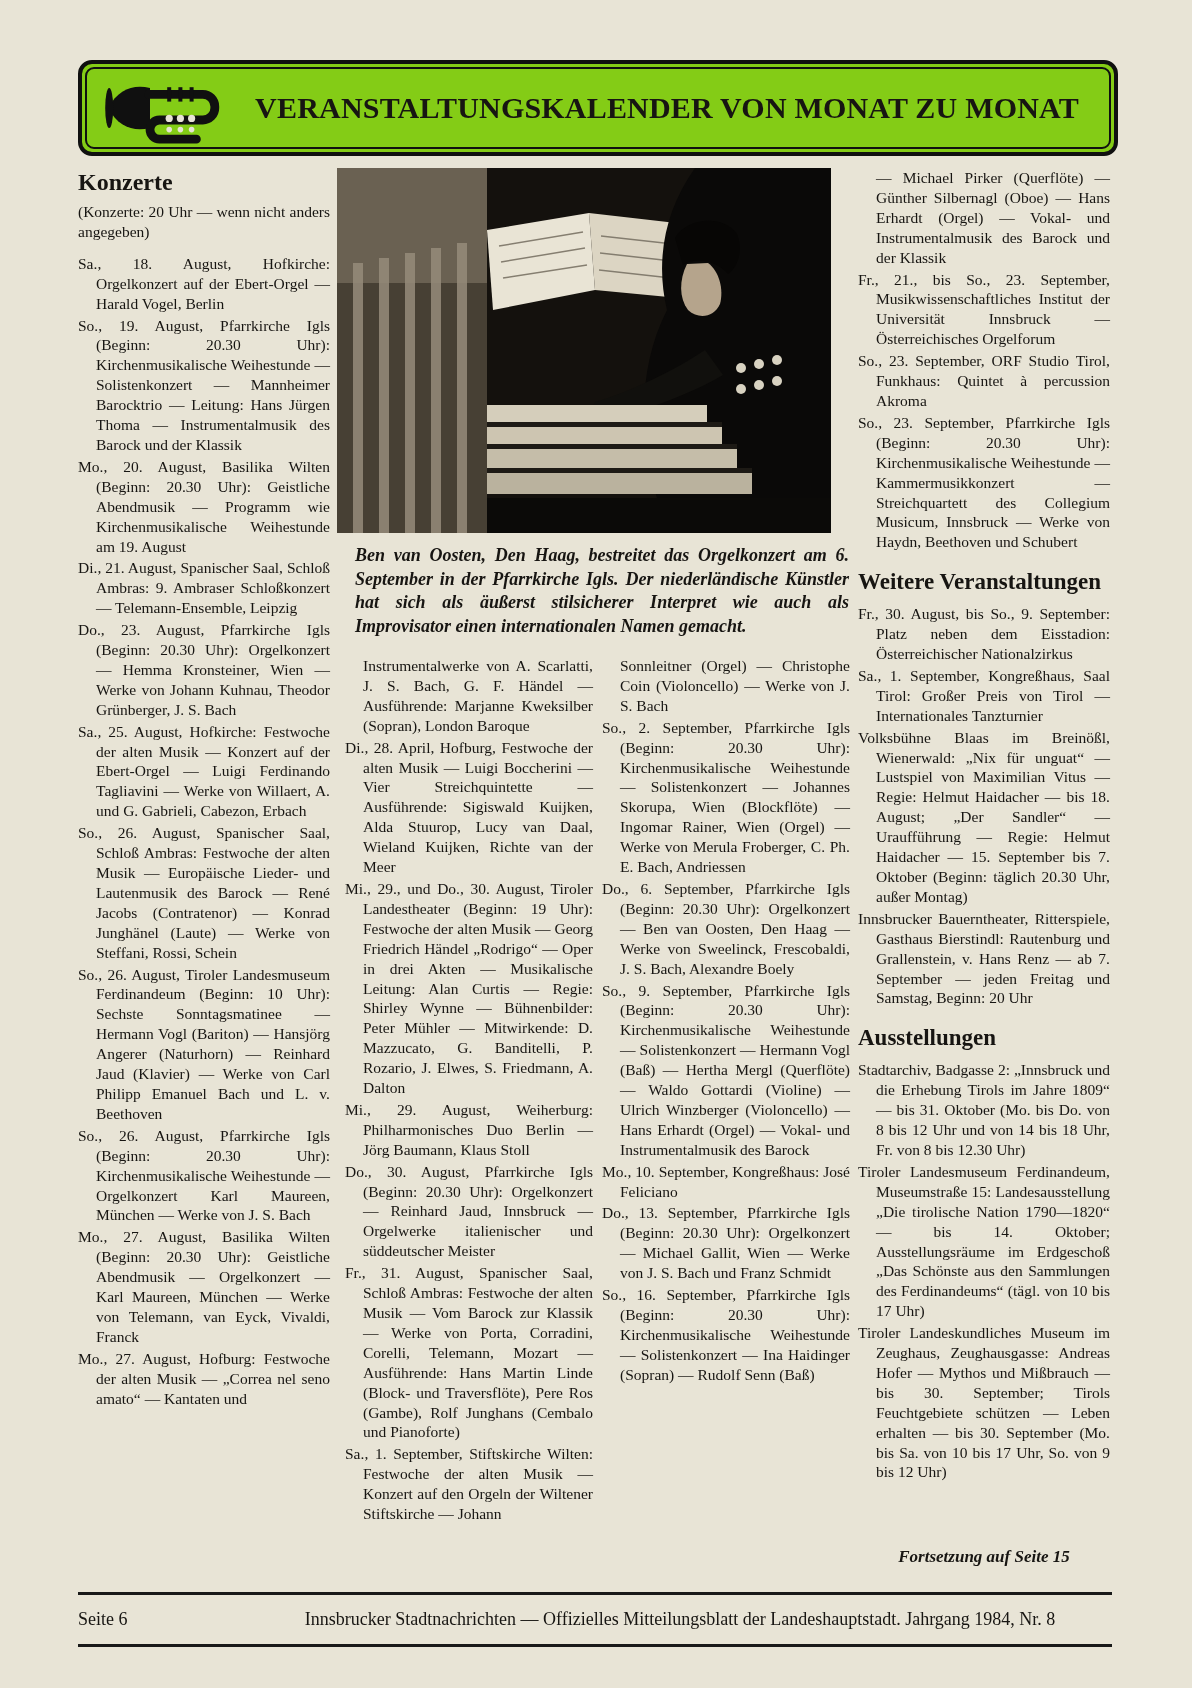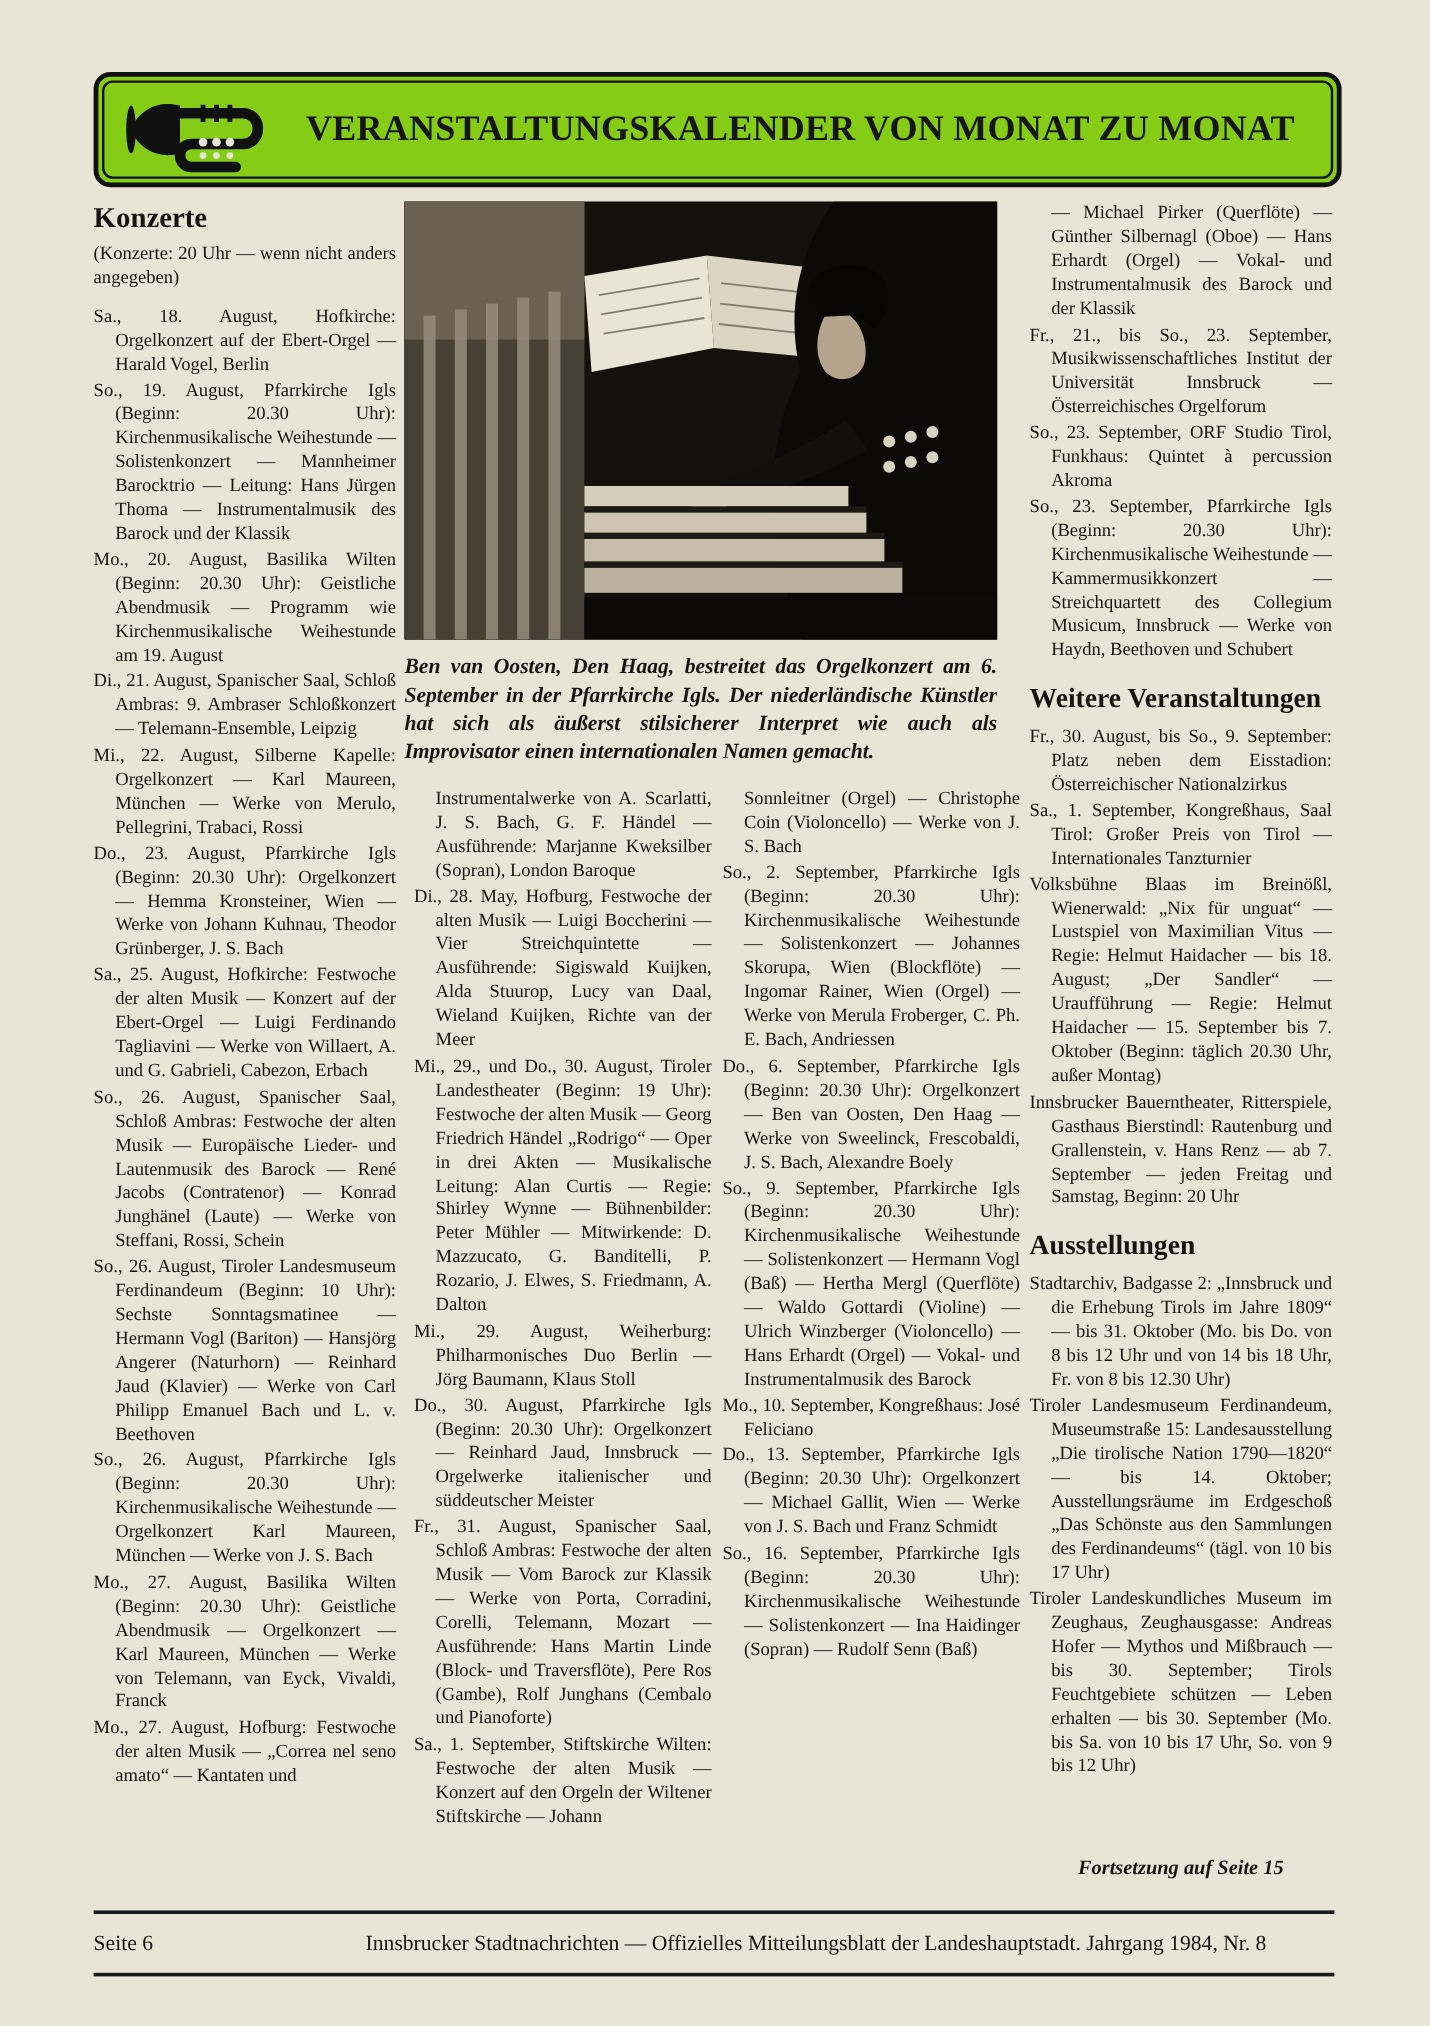--- a/index.html
+++ b/index.html
@@ -28,21 +28,21 @@
   .col4{left:858px;top:168px;width:252px;}
   .entry{margin:0 0 2px;padding-left:18px;text-indent:-18px;}
   .entry.cont{text-indent:0;}
   .mainhead{font-size:24px;line-height:28px;margin:0 0 6px;text-align:left;font-weight:700;}
   .subhead{font-size:23px;line-height:27px;margin:16px 0 9px;text-align:left;font-weight:700;}
   .note{margin:0 0 12px;padding-left:0;text-indent:0;}
 
   
   .photo{position:absolute;left:337px;top:168px;width:494px;height:365px;background:#15120e;}
   .photo svg{display:block;}
-  .caption{position:absolute;left:337px;top:544px;width:494px;margin:0;
+  .caption{position:absolute;left:355px;top:544px;width:494px;margin:0;
     font-style:italic;font-weight:700;font-size:18px;line-height:23.5px;text-align:justify;}
 
   .continuation{position:absolute;left:858px;top:1547px;width:252px;margin:0;
     text-align:center;font-style:italic;font-weight:700;font-size:17px;}
 
   
   .footer{position:absolute;left:78px;top:1592px;width:1034px;
     border-top:3px solid #191919;border-bottom:3px solid #191919;
     padding:14px 0;display:flex;align-items:flex-end;font-size:18px;}
   .footer .page-label{width:170px;text-align:left;}
@@ -74,21 +74,20 @@
   </div>
 
   <div class="col col1">
     <h2 class="mainhead">Konzerte</h2>
     <p class="note">(Konzerte: 20 Uhr — wenn nicht anders angegeben)</p>
     <div>
         <p class="entry">Sa., 18. August, Hofkirche: Orgelkonzert auf der Ebert-Orgel — Harald Vogel, Berlin</p>
         <p class="entry">So., 19. August, Pfarrkirche Igls (Beginn: 20.30 Uhr): Kirchenmusikalische Weihestunde — Solistenkonzert — Mannheimer Barocktrio — Leitung: Hans Jürgen Thoma — Instrumentalmusik des Barock und der Klassik</p>
         <p class="entry">Mo., 20. August, Basilika Wilten (Beginn: 20.30 Uhr): Geistliche Abendmusik — Programm wie Kirchenmusikalische Weihestunde am 19. August</p>
         <p class="entry">Di., 21. August, Spanischer Saal, Schloß Ambras: 9. Ambraser Schloßkonzert — Telemann-Ensemble, Leipzig</p>
-        <p class="entry">Mi., 22. August, Silberne Kapelle: Orgelkonzert — Karl Maureen, München — Werke von Merulo, Pellegrini, Trabaci, Rossi</p>
         <p class="entry">Do., 23. August, Pfarrkirche Igls (Beginn: 20.30 Uhr): Orgelkonzert — Hemma Kronsteiner, Wien — Werke von Johann Kuhnau, Theodor Grünberger, J. S. Bach</p>
         <p class="entry">Sa., 25. August, Hofkirche: Festwoche der alten Musik — Konzert auf der Ebert-Orgel — Luigi Ferdinando Tagliavini — Werke von Willaert, A. und G. Gabrieli, Cabezon, Erbach</p>
         <p class="entry">So., 26. August, Spanischer Saal, Schloß Ambras: Festwoche der alten Musik — Europäische Lieder- und Lautenmusik des Barock — René Jacobs (Contratenor) — Konrad Junghänel (Laute) — Werke von Steffani, Rossi, Schein</p>
         <p class="entry">So., 26. August, Tiroler Landesmuseum Ferdinandeum (Beginn: 10 Uhr): Sechste Sonntagsmatinee — Hermann Vogl (Bariton) — Hansjörg Angerer (Naturhorn) — Reinhard Jaud (Klavier) — Werke von Carl Philipp Emanuel Bach und L. v. Beethoven</p>
         <p class="entry">So., 26. August, Pfarrkirche Igls (Beginn: 20.30 Uhr): Kirchenmusikalische Weihestunde — Orgelkonzert Karl Maureen, München — Werke von J. S. Bach</p>
         <p class="entry">Mo., 27. August, Basilika Wilten (Beginn: 20.30 Uhr): Geistliche Abendmusik — Orgelkonzert — Karl Maureen, München — Werke von Telemann, van Eyck, Vivaldi, Franck</p>
         <p class="entry">Mo., 27. August, Hofburg: Festwoche der alten Musik — „Correa nel seno amato“ — Kantaten und</p>
       </div>
   </div>
 
@@ -136,21 +135,21 @@
           <circle cx="422" cy="217" r="5"></circle>
           <circle cx="440" cy="213" r="5"></circle>
       </g>
       <rect x="150" y="330" width="344" height="35" fill="#0b0a08"></rect>
     </svg>
   </div>
   <p class="caption">Ben van Oosten, Den Haag, bestreitet das Orgelkonzert am 6. September in der Pfarrkirche Igls. Der niederländische Künstler hat sich als äußerst stilsicherer Interpret wie auch als Improvisator einen internationalen Namen gemacht.</p>
 
   <div class="col col2">
       <p class="entry cont">Instrumentalwerke von A. Scarlatti, J. S. Bach, G. F. Händel — Ausführende: Marjanne Kweksilber (Sopran), London Baroque</p>
-      <p class="entry">Di., 28. May, Hofburg, Festwoche der alten Musik — Luigi Boccherini — Vier Streichquintette — Ausführende: Sigiswald Kuijken, Alda Stuurop, Lucy van Daal, Wieland Kuijken, Richte van der Meer</p>
+      <p class="entry">Di., 28. April, Hofburg, Festwoche der alten Musik — Luigi Boccherini — Vier Streichquintette — Ausführende: Sigiswald Kuijken, Alda Stuurop, Lucy van Daal, Wieland Kuijken, Richte van der Meer</p>
       <p class="entry">Mi., 29., und Do., 30. August, Tiroler Landestheater (Beginn: 19 Uhr): Festwoche der alten Musik — Georg Friedrich Händel „Rodrigo“ — Oper in drei Akten — Musikalische Leitung: Alan Curtis — Regie: Shirley Wynne — Bühnenbilder: Peter Mühler — Mitwirkende: D. Mazzucato, G. Banditelli, P. Rozario, J. Elwes, S. Friedmann, A. Dalton</p>
       <p class="entry">Mi., 29. August, Weiherburg: Philharmonisches Duo Berlin — Jörg Baumann, Klaus Stoll</p>
       <p class="entry">Do., 30. August, Pfarrkirche Igls (Beginn: 20.30 Uhr): Orgelkonzert — Reinhard Jaud, Innsbruck — Orgelwerke italienischer und süddeutscher Meister</p>
       <p class="entry">Fr., 31. August, Spanischer Saal, Schloß Ambras: Festwoche der alten Musik — Vom Barock zur Klassik — Werke von Porta, Corradini, Corelli, Telemann, Mozart — Ausführende: Hans Martin Linde (Block- und Traversflöte), Pere Ros (Gambe), Rolf Junghans (Cembalo und Pianoforte)</p>
       <p class="entry">Sa., 1. September, Stiftskirche Wilten: Festwoche der alten Musik — Konzert auf den Orgeln der Wiltener Stiftskirche — Johann</p>
     </div>
 
   <div class="col col3">
       <p class="entry cont">Sonnleitner (Orgel) — Christophe Coin (Violoncello) — Werke von J. S. Bach</p>
       <p class="entry">So., 2. September, Pfarrkirche Igls (Beginn: 20.30 Uhr): Kirchenmusikalische Weihestunde — Solistenkonzert — Johannes Skorupa, Wien (Blockflöte) — Ingomar Rainer, Wien (Orgel) — Werke von Merula Froberger, C. Ph. E. Bach, Andriessen</p>

